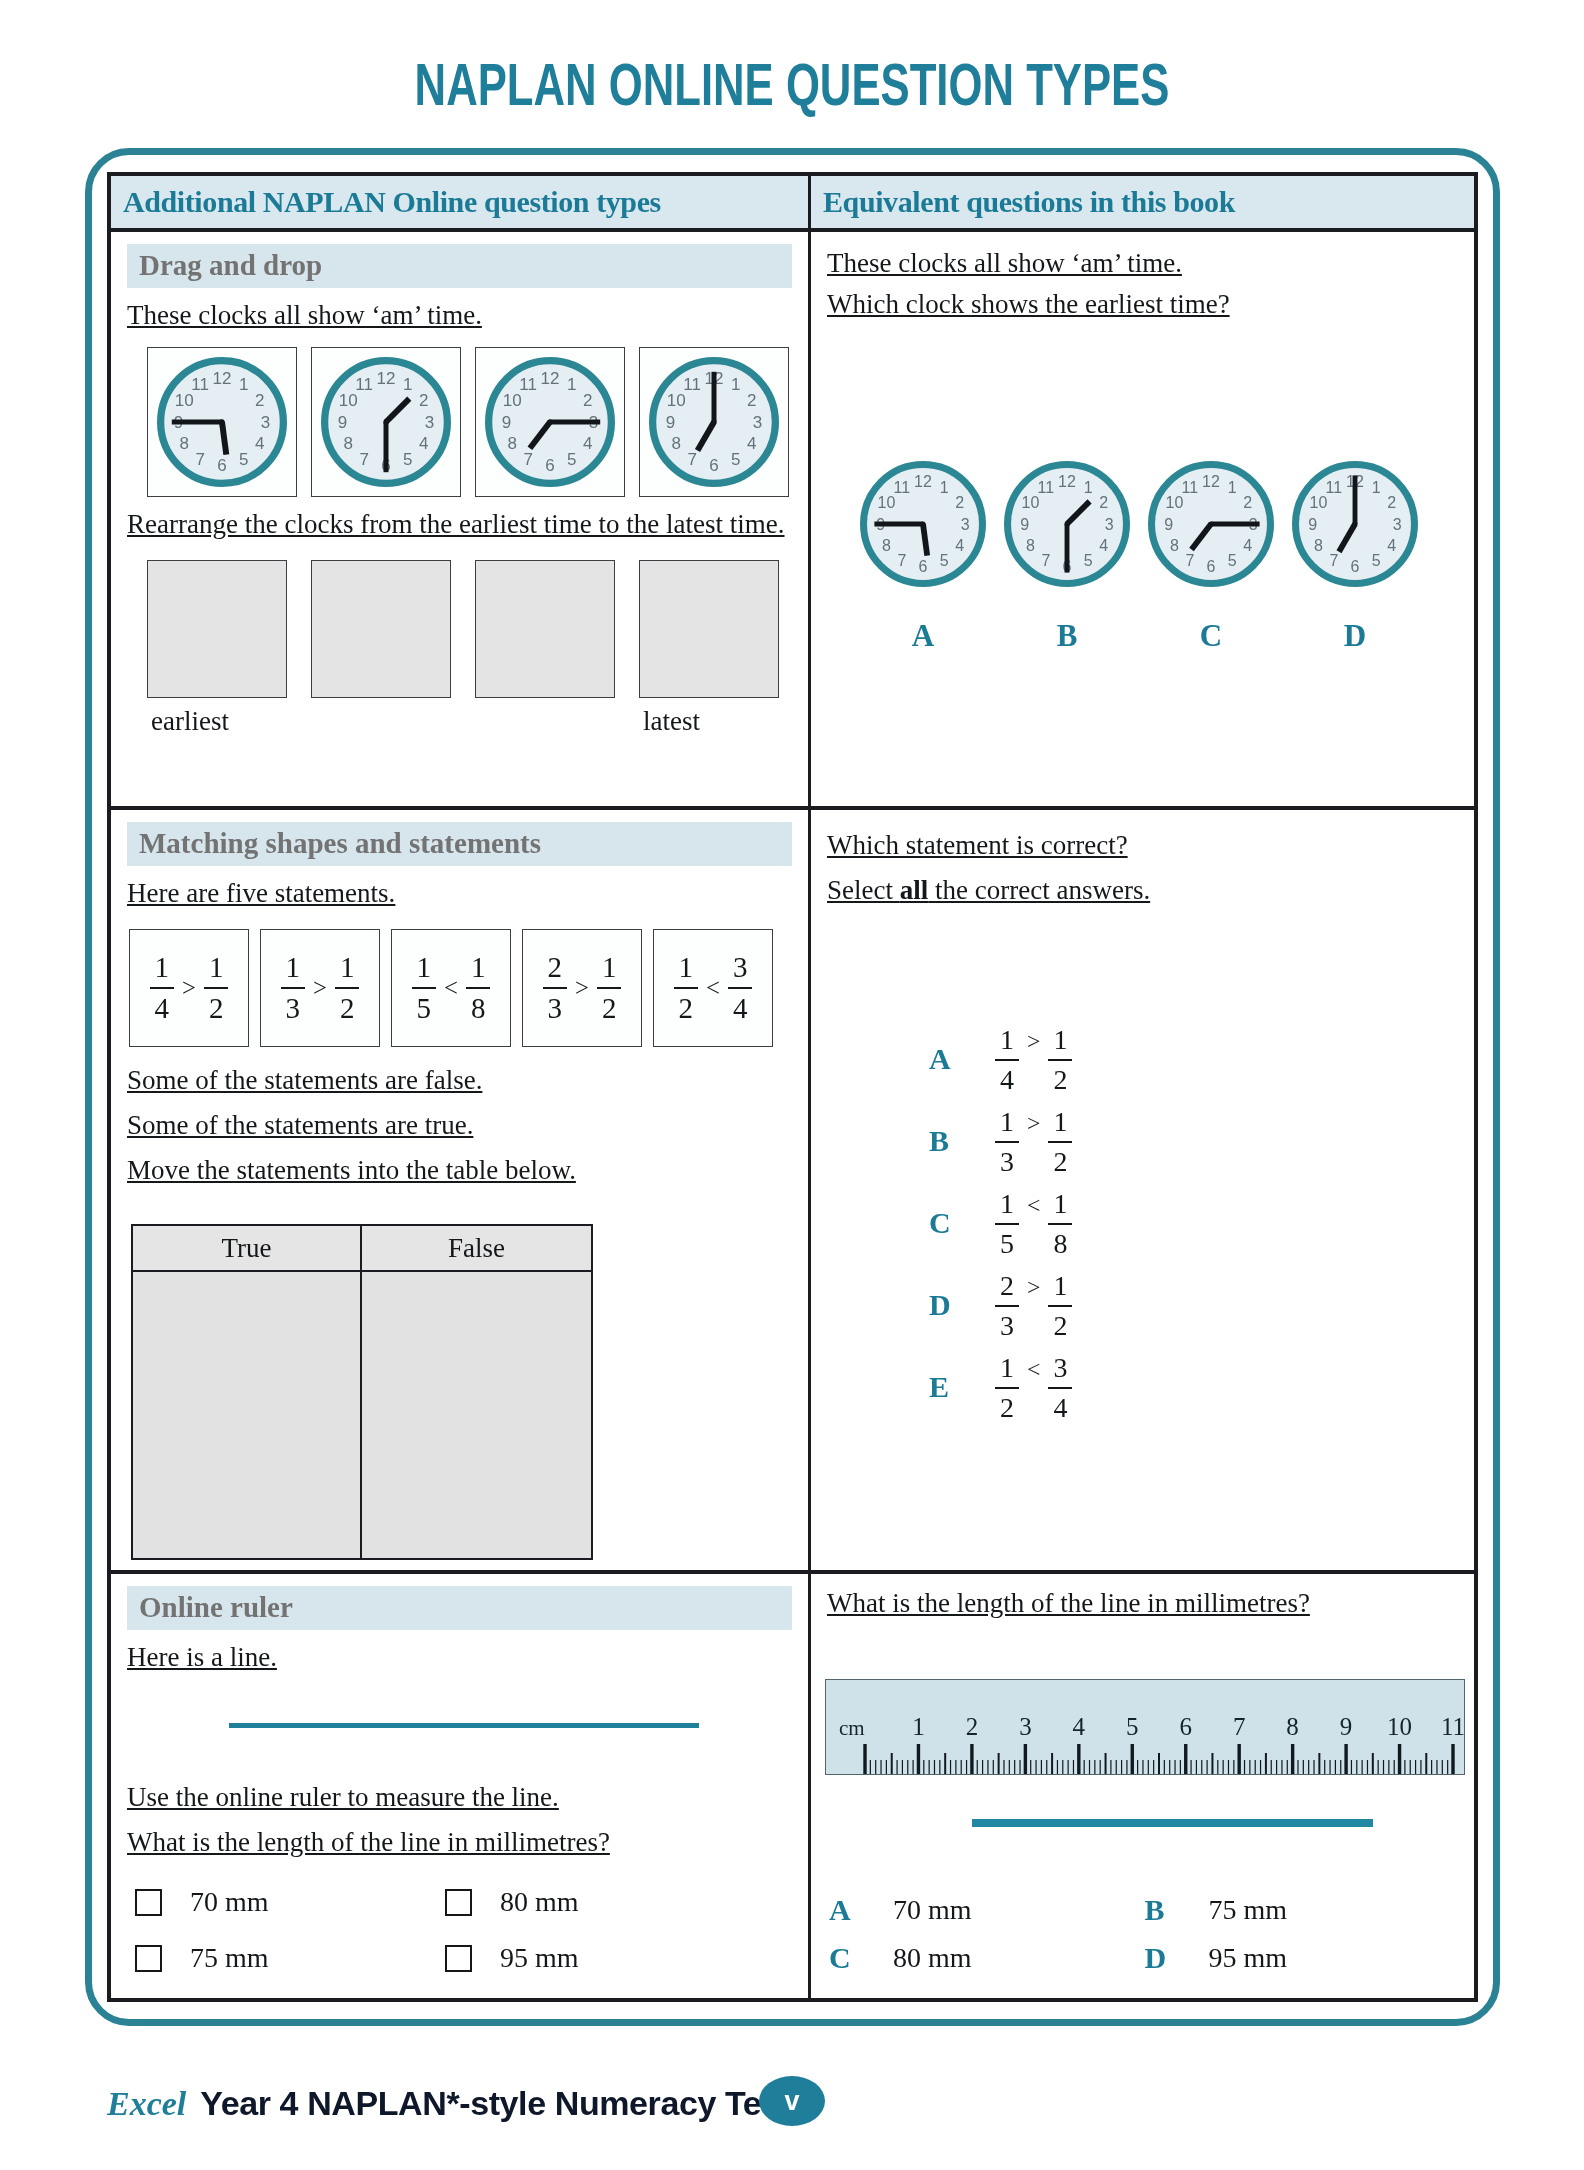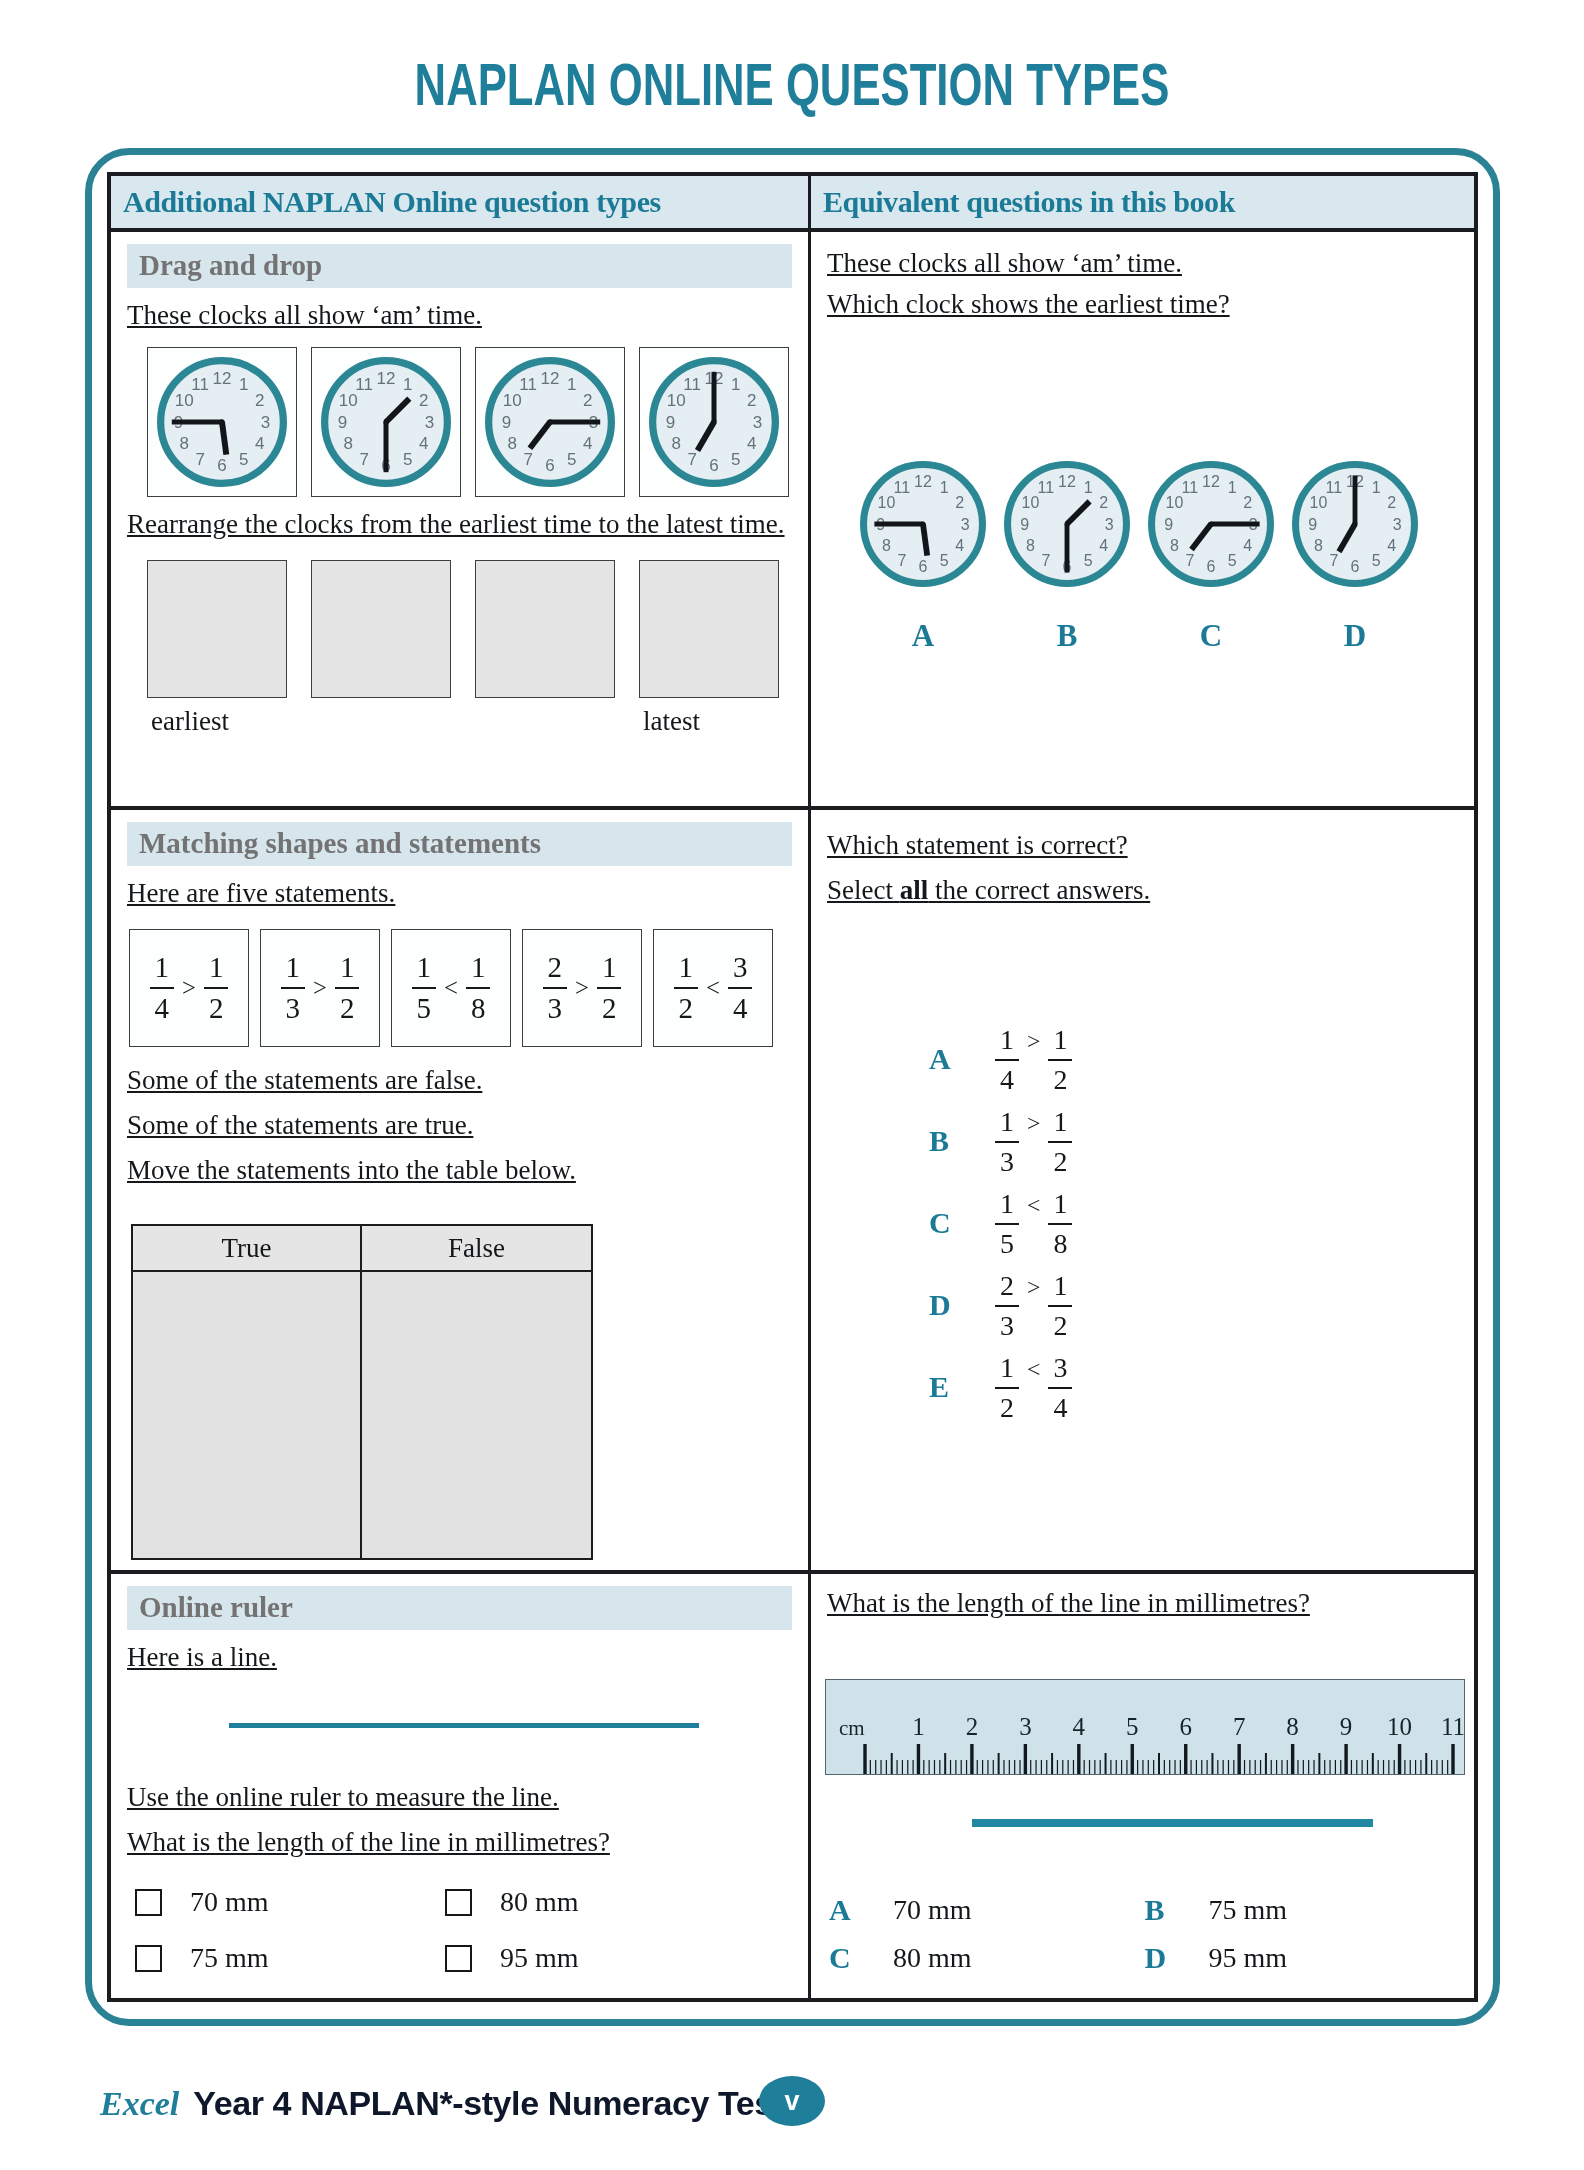--- a/index.html
+++ b/index.html
@@ -82,21 +82,21 @@
   .cb{width:27px;height:27px;border:2.5px solid #14181b;background:#fff;display:inline-block;box-sizing:border-box;}
   .rulerhold{margin:16px 0 0 0;line-height:0;}
   .mline{height:8px;background:#2187a3;margin-top:44px;}
   .lenopts{display:grid;grid-template-columns:1fr 1fr;row-gap:14px;margin:66px 0 0 4px;font-size:28px;}
   .lenopt{display:flex;align-items:center;}
   .lenletter{font-weight:bold;color:#1b7a96;font-size:30px;width:64px;}
   .rtq{margin-top:4px;}
   .rtclockintro{margin:6px 2px;}
   
   .footer{position:absolute;top:2084px;left:100px;display:flex;align-items:baseline;}
-  .brand{font-weight:bold;font-style:italic;font-size:34px;color:#1f7e99;}
+  .brand{font-weight:bold;font-style:italic;font-size:34px;color:#1f7e99;margin-left:7px;}
   .series{
     font-family:"Liberation Sans",sans-serif;font-weight:bold;font-size:34px;
     margin-left:14px;color:#0f172a;letter-spacing:-0.4px;
   }
   .badge{
     position:absolute;top:2076px;left:calc(50% - 33px);width:66px;height:50px;
     border-radius:50%;background:#1f7e99;color:#fff;
     display:flex;align-items:center;justify-content:center;
     font-family:"Liberation Sans",sans-serif;font-weight:bold;font-size:27px;
   }

